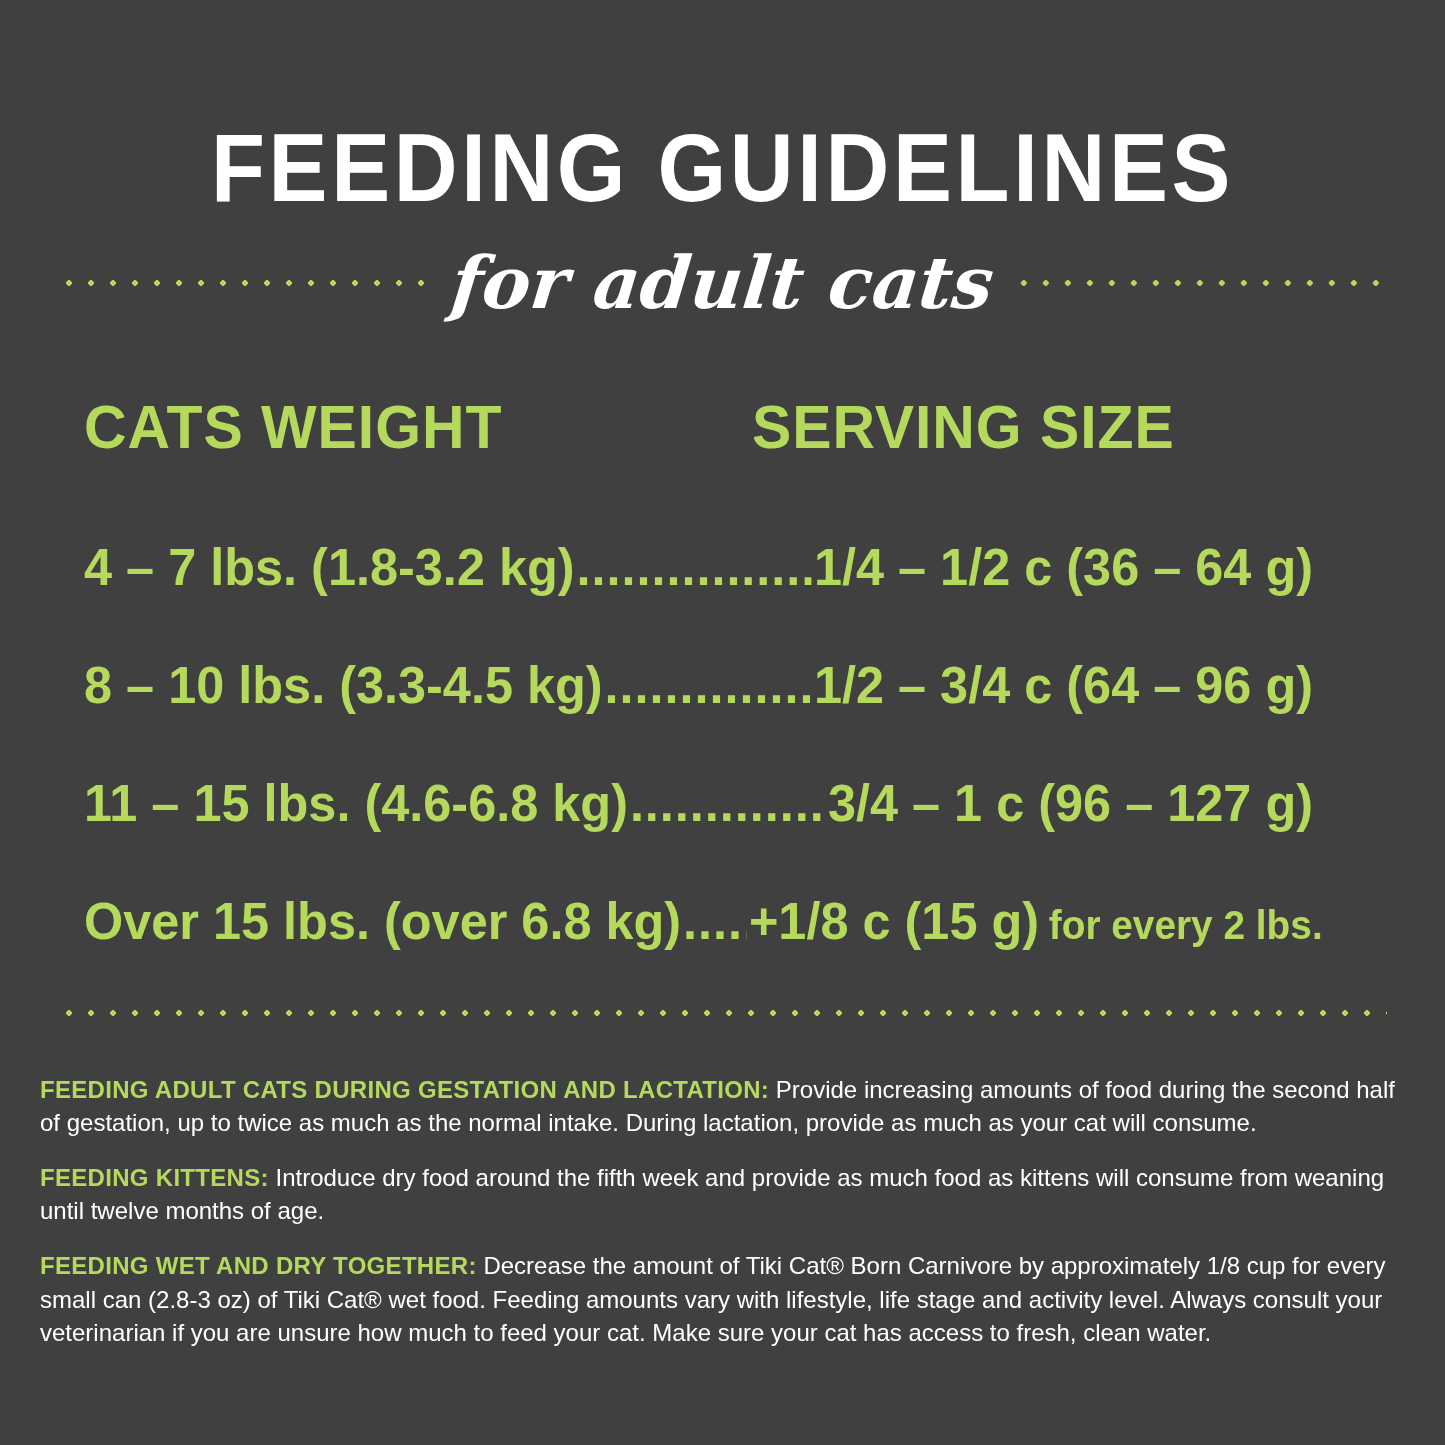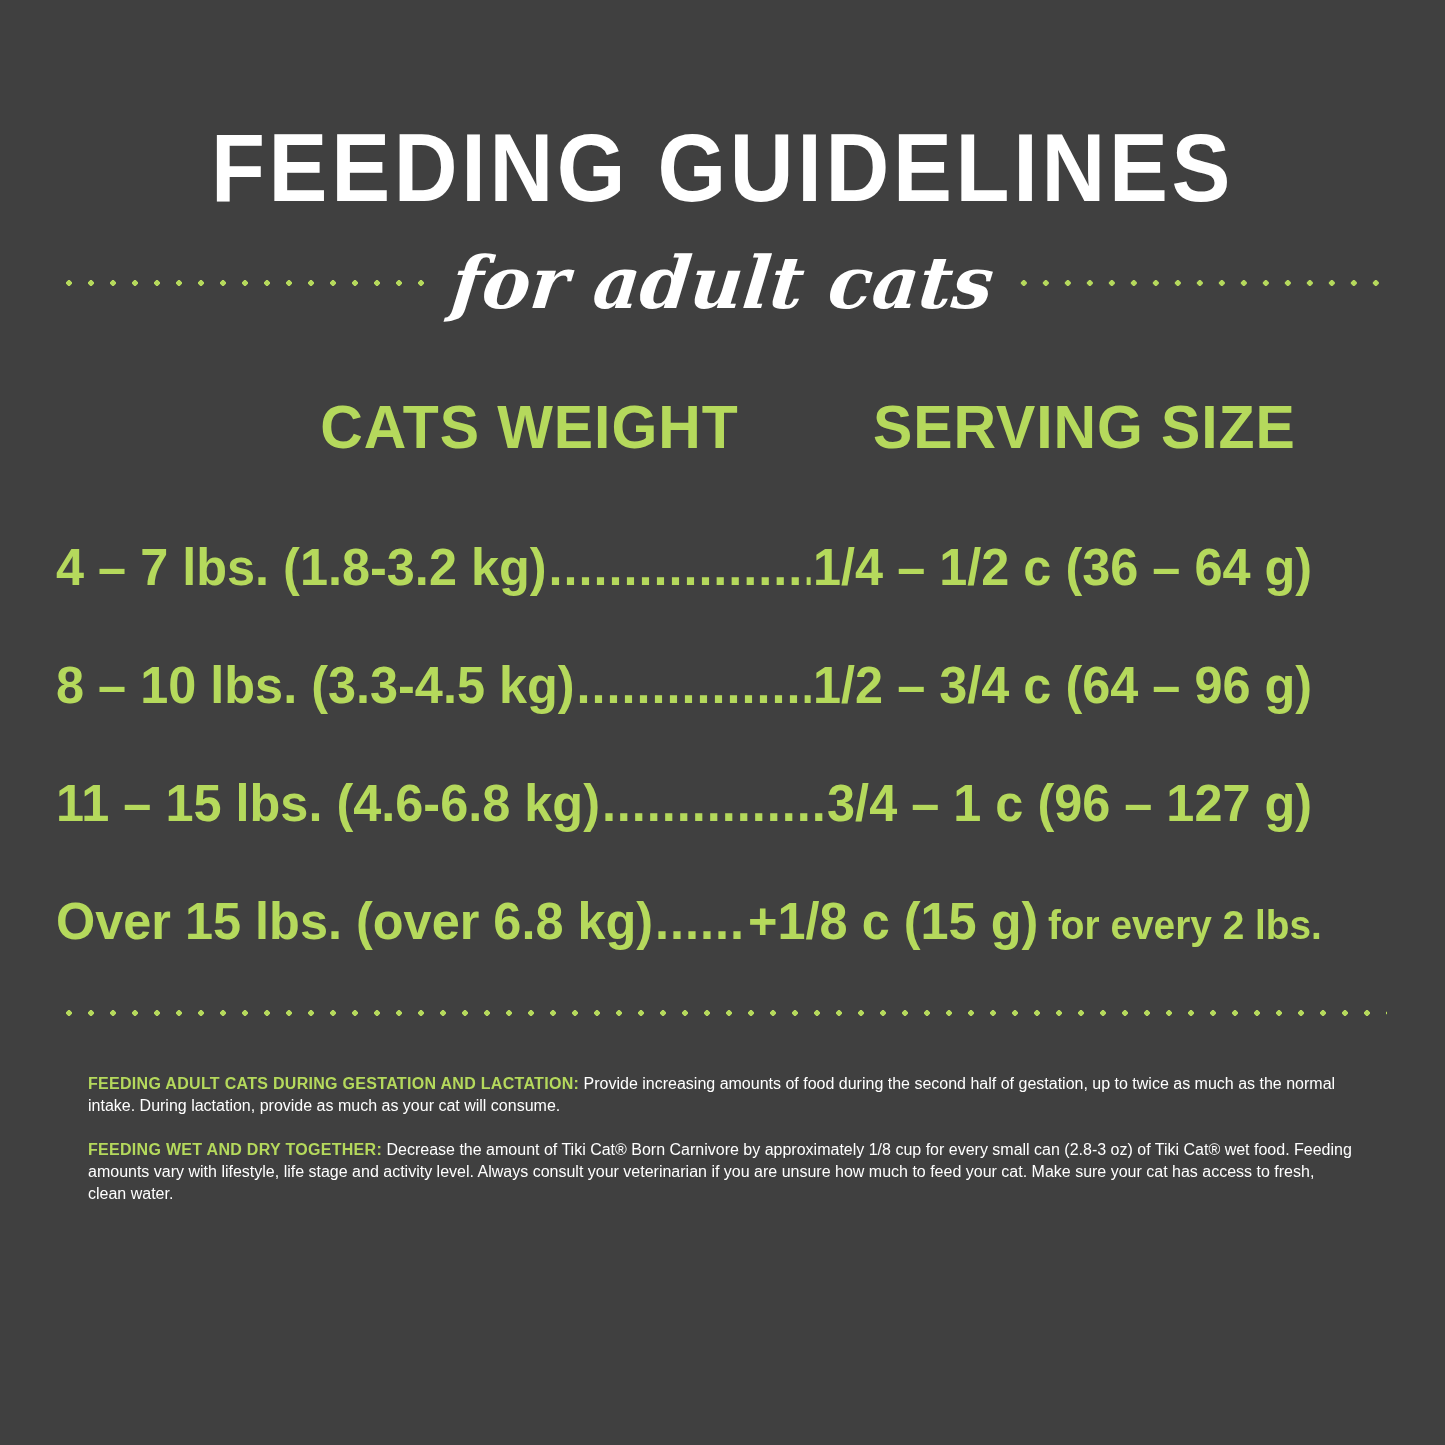--- a/index.html
+++ b/index.html
@@ -60,22 +60,21 @@
     font-size: 72px;
     font-weight: bold;
     padding: 0 26px;
     white-space: nowrap;
     transform: skewX(-6deg);
   }
 
   
   .table-wrap {
     margin-top: 66px;
-    padding: 0 84px 0 56px;
-    text-align: right;
+    padding: 0 84px 0 84px;
   }
   .col-heads {
     display: flex;
     color: #b5d95c;
     font-family: "Liberation Sans Narrow", "Liberation Sans", sans-serif;
     font-size: 62px;
     font-weight: bold;
     letter-spacing: 1px;
     transform: scaleX(0.95);
     transform-origin: left center;
@@ -118,24 +117,24 @@
     margin: 26px 58px 0 58px;
     height: 8px;
     background-image: radial-gradient(circle, #b5d95c 2.6px, rgba(0,0,0,0) 3px);
     background-size: 22px 8px;
     background-repeat: repeat-x;
   }
 
   
   .notes {
     margin-top: 56px;
-    padding: 0 88px;
-    color: #ffffff;
-    font-family: "Liberation Sans Narrow", "Liberation Sans", sans-serif;
-    font-size: 16px;
+    padding: 0 40px;
+    color: #ffffff;
+    font-family: "Liberation Sans Narrow", "Liberation Sans", sans-serif;
+    font-size: 24px;
     line-height: 1.38;
   }
   .note-block {
     margin-bottom: 22px;
   }
   .note-block:last-child { margin-bottom: 17px; }
   .note-label {
     color: #b5d95c;
     font-weight: bold;
     letter-spacing: 0.3px;
@@ -198,20 +197,23 @@
   </div>
 
   <div class="divider"></div>
 
   <div class="notes">
 
     <div class="note-block">
       <span class="note-label">FEEDING ADULT CATS DURING GESTATION AND LACTATION:</span><span class="note-body"> Provide increasing amounts of food during the second half of gestation, up to twice as much as the normal intake.  During lactation, provide as much as your cat will consume.</span>
     </div>
 
+    <div class="note-block">
+      <span class="note-label">FEEDING KITTENS:</span><span class="note-body"> Introduce dry food around the fifth week and provide as much food as kittens will consume from weaning until twelve months of age.</span>
+    </div>
 
     <div class="note-block">
       <span class="note-label">FEEDING WET AND DRY TOGETHER:</span><span class="note-body"> Decrease the amount of Tiki Cat® Born Carnivore by approximately 1/8 cup for every small can (2.8-3 oz) of Tiki Cat® wet food. Feeding amounts vary with lifestyle, life stage and activity level.  Always consult your veterinarian if you are unsure how much to feed your cat. Make sure your cat has access to fresh, clean water.</span>
     </div>
 
   </div>
 
 </div>
 
 </body></html>

